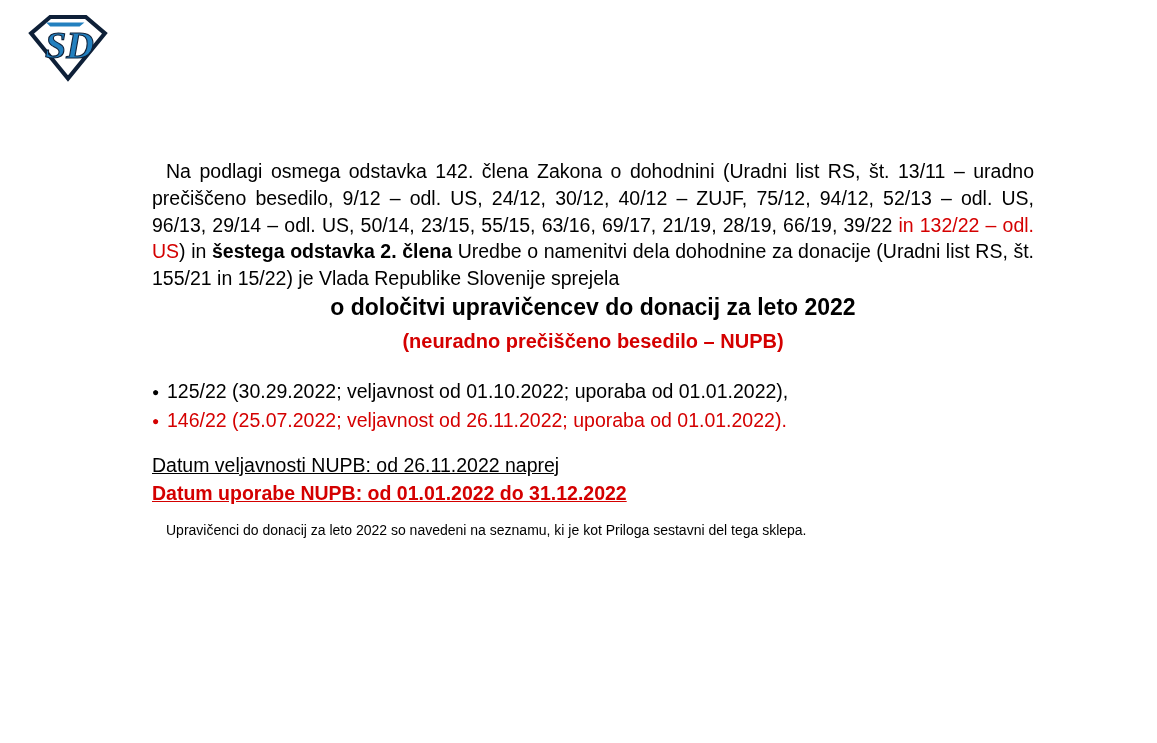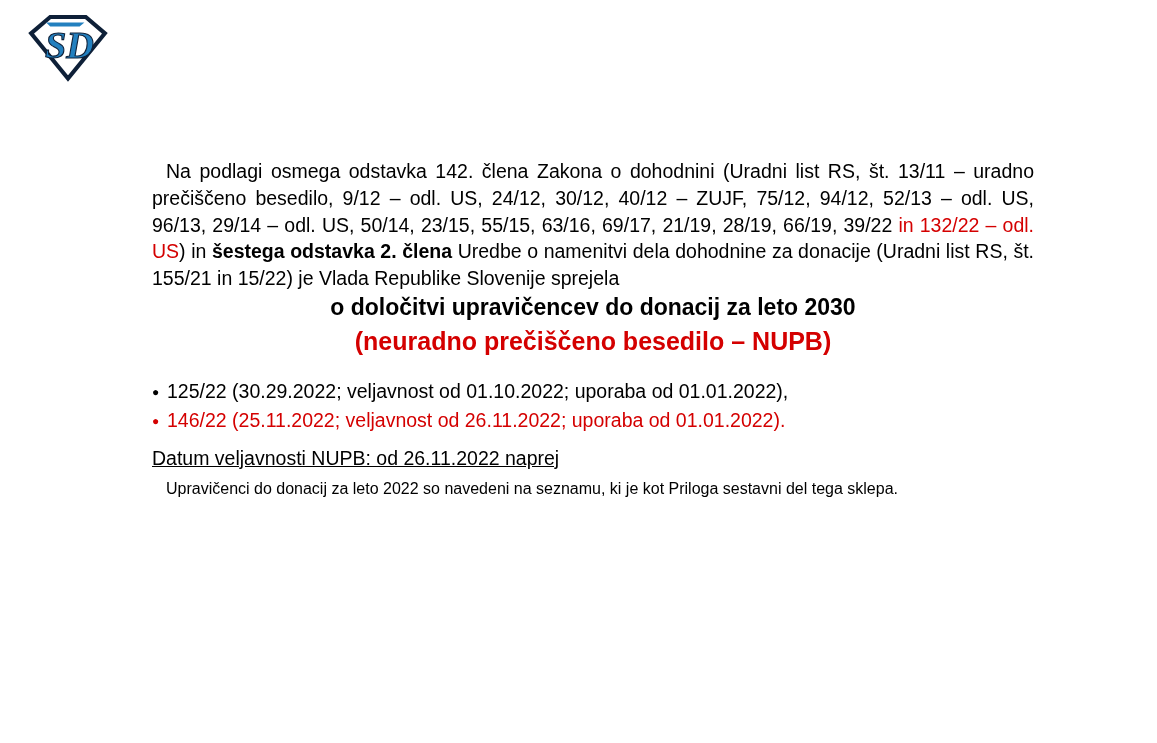--- a/index.html
+++ b/index.html
@@ -28,67 +28,68 @@
     font-size:23px;line-height:31px;
     font-weight:bold;text-align:center;
   }
   .title-2{
     margin:0;
     font-size:23px;line-height:31px;
     font-weight:bold;text-align:center;
   }
   .subtitle{
     margin-top:5px;
-    font-size:25px;line-height:26px;
+    font-size:20px;line-height:26px;
     font-weight:bold;text-align:center;
     color:#d40000;
   }
 
   .gazette{margin-top:23px;font-size:19.5px;line-height:28px;}
   .gz-item{white-space:nowrap;}
   .bullet{display:inline-block;width:15px;font-size:12px;vertical-align:2px;}
 
-  .validity{margin-top:9px;font-size:19.5px;line-height:28px;}
+  .validity{margin-top:16px;font-size:19.5px;line-height:28px;}
   .validity-black{text-decoration:underline;}
   .validity-red{color:#d40000;font-weight:bold;text-decoration:underline;}
 
   .article-heading{
     margin:45px 0 0 0;
     font-size:20px;line-height:25px;
     font-weight:bold;text-align:center;
   }
   .article-par{
-    margin:3px 0 0 0;
-    font-size:16px;line-height:27px;
+    margin:10px 0 0 0;
+    font-size:14px;line-height:27px;
     text-align:justify;text-indent:14px;
   }
 </style>
 </head>
 <body>
 
 <div class="page">
 
   <svg class="logo" viewBox="0 0 120 100" xmlns="http://www.w3.org/2000/svg" aria-hidden="true">
     <path d="M6,30 L34,6 L86,6 L114,30 L60,96 Z" fill="#ffffff" stroke="#0e2038" stroke-width="6" stroke-linejoin="miter"></path>
     <path d="M28,14 L84,14 L77,20 L34,20 Z" fill="#2380bf"></path>
     <text x="62" y="66" text-anchor="middle" font-family="'Liberation Serif', serif" font-style="italic" font-weight="bold" font-size="56" fill="#2380bf" stroke="#0e2038" stroke-width="1.6">SD</text>
   </svg>
 
   <div class="content">
 
     <p class="intro"><span>Na podlagi osmega odstavka 142. člena Zakona o dohodnini (Uradni list RS, št. 13/11 – uradno prečiščeno besedilo, 9/12 – odl. US, 24/12, 30/12, 40/12 – ZUJF, 75/12, 94/12, 52/13 – odl. US, 96/13, 29/14 – odl. US, 50/14, 23/15, 55/15, 63/16, 69/17, 21/19, 28/19, 66/19, 39/22 </span><span class="red">in 132/22 – odl. US</span><span>) in </span><span class="bold">šestega odstavka 2. člena</span><span> Uredbe o namenitvi dela dohodnine za donacije (Uradni list RS, št. 155/21 in 15/22) je Vlada Republike Slovenije sprejela</span></p>
 
-    <div class="title-2">o določitvi upravičencev do donacij za leto 2030</div>
+    <div class="title-2">o določitvi upravičencev do donacij za leto 2022</div>
     <div class="subtitle">(neuradno prečiščeno besedilo – NUPB)</div>
 
     <div class="gazette">
       <div class="gz-item"><span class="bullet">●</span><span>125/22 (30.29.2022; veljavnost od 01.10.2022; uporaba od 01.01.2022),</span></div>
-      <div class="gz-item red"><span class="bullet">●</span><span>146/22 (25.11.2022; veljavnost od 26.11.2022; uporaba od 01.01.2022).</span></div>
+      <div class="gz-item red"><span class="bullet">●</span><span>146/22 (25.07.2022; veljavnost od 26.11.2022; uporaba od 01.01.2022).</span></div>
     </div>
 
     <div class="validity">
       <div class="validity-black">Datum veljavnosti NUPB: od 26.11.2022 naprej</div>
+      <div class="validity-red">Datum uporabe NUPB: od 01.01.2022 do 31.12.2022</div>
     </div>
 
     <p class="article-par">Upravičenci do donacij za leto 2022 so navedeni na seznamu, ki je kot Priloga sestavni del tega sklepa.</p>
 
   </div>
 </div>
 
 </body></html>

